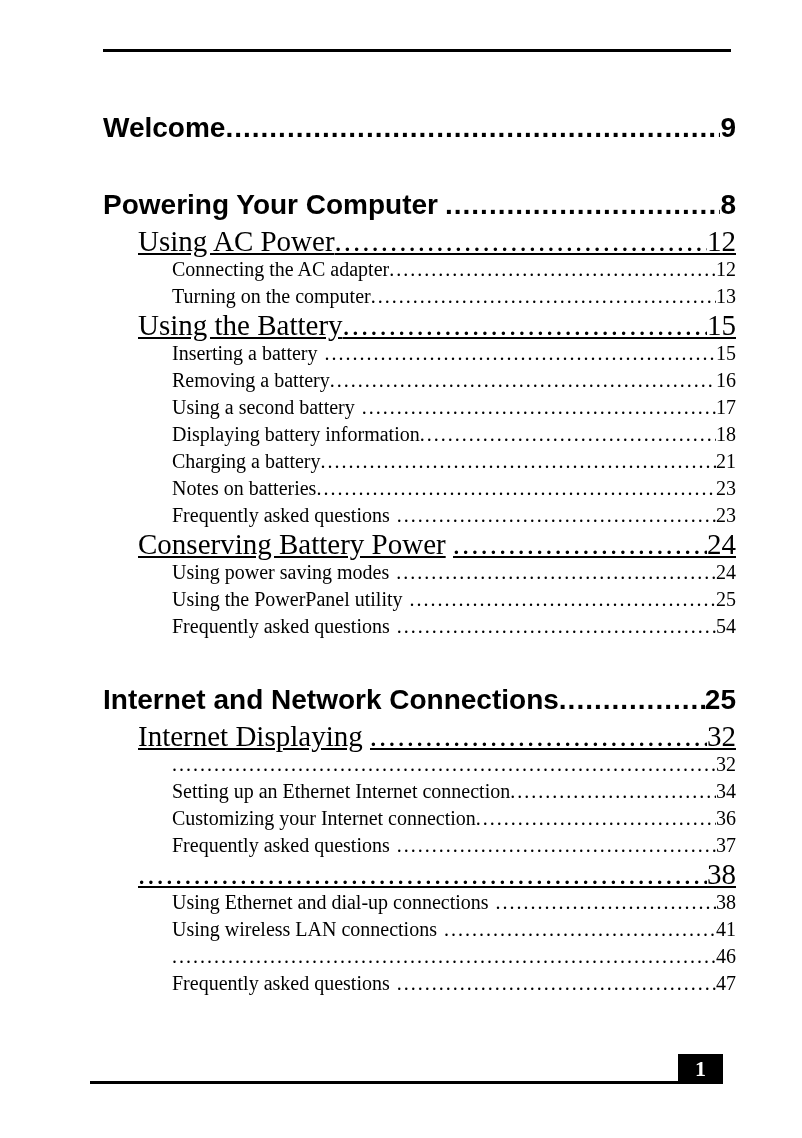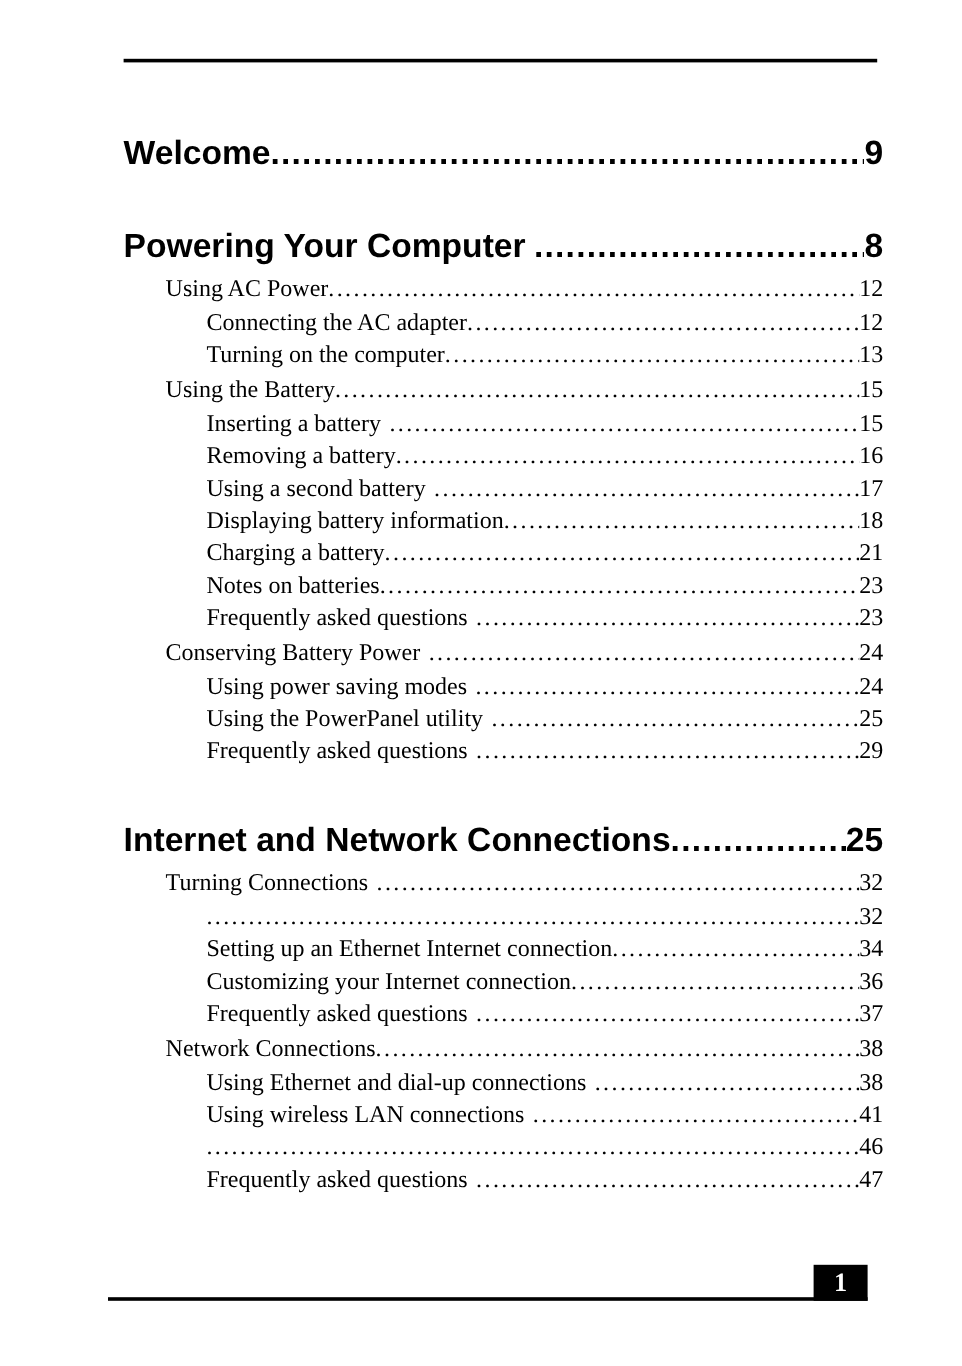--- a/index.html
+++ b/index.html
@@ -19,21 +19,21 @@
     position:absolute; left:103px; top:111px; width:633px;
   }
   .row { display:flex; align-items:baseline; color:#000; }
   .row.l1 {
     font-family:"Liberation Sans", sans-serif;
     font-weight:bold;
     font-size:28px; line-height:34px;
     margin-top:43px; margin-bottom:4px;
   }
   .toc > .row:first-child { margin-top:0; }
-  .row.l2 { font-size:20px; line-height:30px; padding-left:35px; }
+  .row.l2 { font-size:29px; line-height:30px; padding-left:35px;text-decoration:underline; }
   .row.l3 { font-size:20px; line-height:27px; padding-left:69px; }
   .title { white-space:nowrap; }
   .title.gap { padding-right:7px; }
   .dots { flex:1 1 auto; overflow:hidden; white-space:nowrap; min-width:0; }
   .row.l1 .dots { letter-spacing:1px; }
   .row.l2 .dots, .row.l3 .dots { letter-spacing:2px; }
   .dots::after {
     content:"....................................................................................................................................................";
   }
   .pagenum { white-space:nowrap; flex:0 0 auto; }
@@ -132,29 +132,29 @@
       <span class="pagenum">24</span>
     </div>
     <div class="row l3">
       <span class="title gap">Using the PowerPanel utility</span>
       <span class="dots"></span>
       <span class="pagenum">25</span>
     </div>
     <div class="row l3">
       <span class="title gap">Frequently asked questions</span>
       <span class="dots"></span>
-      <span class="pagenum">29</span>
+      <span class="pagenum">54</span>
     </div>
     <div class="row l1">
       <span class="title">Internet and Network Connections</span>
       <span class="dots"></span>
       <span class="pagenum">25</span>
     </div>
     <div class="row l2">
-      <span class="title gap">Turning Connections</span>
+      <span class="title gap">Internet Displaying</span>
       <span class="dots"></span>
       <span class="pagenum">32</span>
     </div>
     <div class="row l3">
       <span class="dots"></span>
       <span class="pagenum">32</span>
     </div>
     <div class="row l3">
       <span class="title">Setting up an Ethernet Internet connection</span>
       <span class="dots"></span>
@@ -164,21 +164,20 @@
       <span class="title">Customizing your Internet connection</span>
       <span class="dots"></span>
       <span class="pagenum">36</span>
     </div>
     <div class="row l3">
       <span class="title gap">Frequently asked questions</span>
       <span class="dots"></span>
       <span class="pagenum">37</span>
     </div>
     <div class="row l2">
-      <span class="title">Network Connections</span>
       <span class="dots"></span>
       <span class="pagenum">38</span>
     </div>
     <div class="row l3">
       <span class="title gap">Using Ethernet and dial-up connections</span>
       <span class="dots"></span>
       <span class="pagenum">38</span>
     </div>
     <div class="row l3">
       <span class="title gap">Using wireless LAN connections</span>

